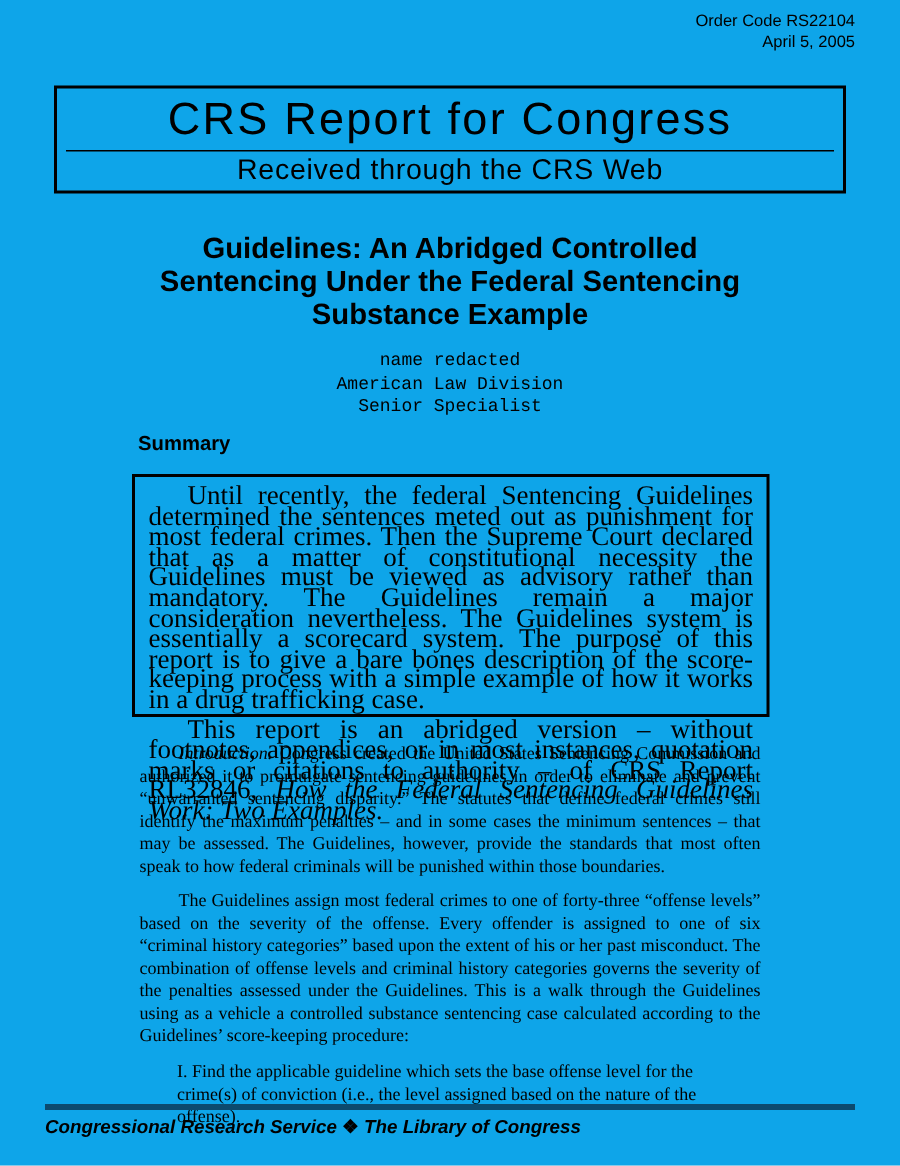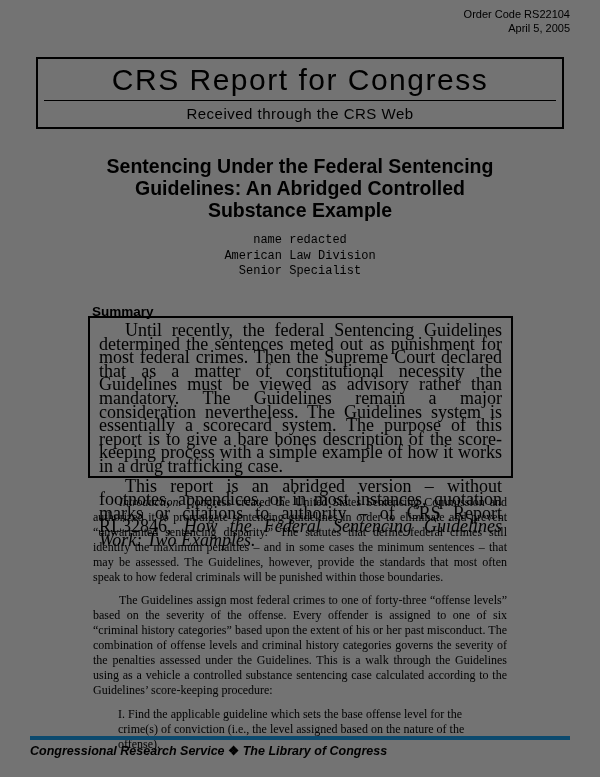--- a/index.html
+++ b/index.html
@@ -1,21 +1,21 @@
 <!DOCTYPE html>
 <html><head>
 <meta charset="utf-8">
 <style>
   * { margin:0; padding:0; box-sizing:border-box; }
   html,body { background:#e8e8e8; }
   .page {
     position:relative;
     width:600px; height:777px;
     margin:0 auto;
-    background:#737373;
+    background:#0ea5e9;
     color:#000000;
     overflow:hidden;
     font-family:"Liberation Serif", serif;
   }
   
   .order-block {
     position:absolute; top:8px; right:30px;
     text-align:right;
     font-family:"Liberation Sans", sans-serif;
     font-size:11px; line-height:13.5px;
@@ -26,38 +26,38 @@
     border:2px solid #000;
     text-align:center;
     font-family:"Liberation Sans", sans-serif;
   }
   .banner-title {
     font-size:30px; line-height:41px;
     letter-spacing:1.5px;
     white-space:nowrap;
   }
   .banner-rule { border-top:1.5px solid #000; margin:0 6px; }
-  .banner-subtitle { font-size:15px; line-height:26px; letter-spacing:0.5px; }
+  .banner-subtitle { font-size:19px; line-height:26px; letter-spacing:0.5px; }
   
   .doc-title {
     position:absolute; top:155px; left:0; width:600px;
     text-align:center;
     font-family:"Liberation Sans", sans-serif;
     font-weight:bold; font-size:19.5px; line-height:22px;
   }
   
   .author-block {
     position:absolute; top:233px; left:0; width:600px;
     text-align:center;
     font-family:Liberation Mono, monospace;
     font-size:12px; line-height:15.5px;
   }
   
   .summary-heading {
-    position:absolute; top:304px; left:92px;
+    position:absolute; top:288px; left:92px;
     font-family:"Liberation Sans", sans-serif;
     font-weight:bold; font-size:13.5px;
   }
   .summary-box {
     position:absolute; top:316px; left:88px; width:425px; height:162px;
     border:2px solid #000;
     padding:6px 9px;
     font-size:18px; line-height:13.6px;
     text-align:justify;
   }
@@ -97,22 +97,22 @@
     <div>April 5, 2005</div>
   </div>
 
   <div class="banner">
     <div class="banner-title">CRS Report for Congress</div>
     <div class="banner-rule"></div>
     <div class="banner-subtitle">Received through the CRS Web</div>
   </div>
 
   <h1 class="doc-title">
+    <div>Guidelines: An Abridged Controlled</div>
     <div>Sentencing Under the Federal Sentencing</div>
-    <div>Guidelines: An Abridged Controlled</div>
     <div>Substance Example</div>
   </h1>
 
   <div class="author-block">
     <div>name redacted</div>
     <div>American Law Division</div>
     <div>Senior Specialist</div>
   </div>
 
   <h2 class="summary-heading">Summary</h2>

